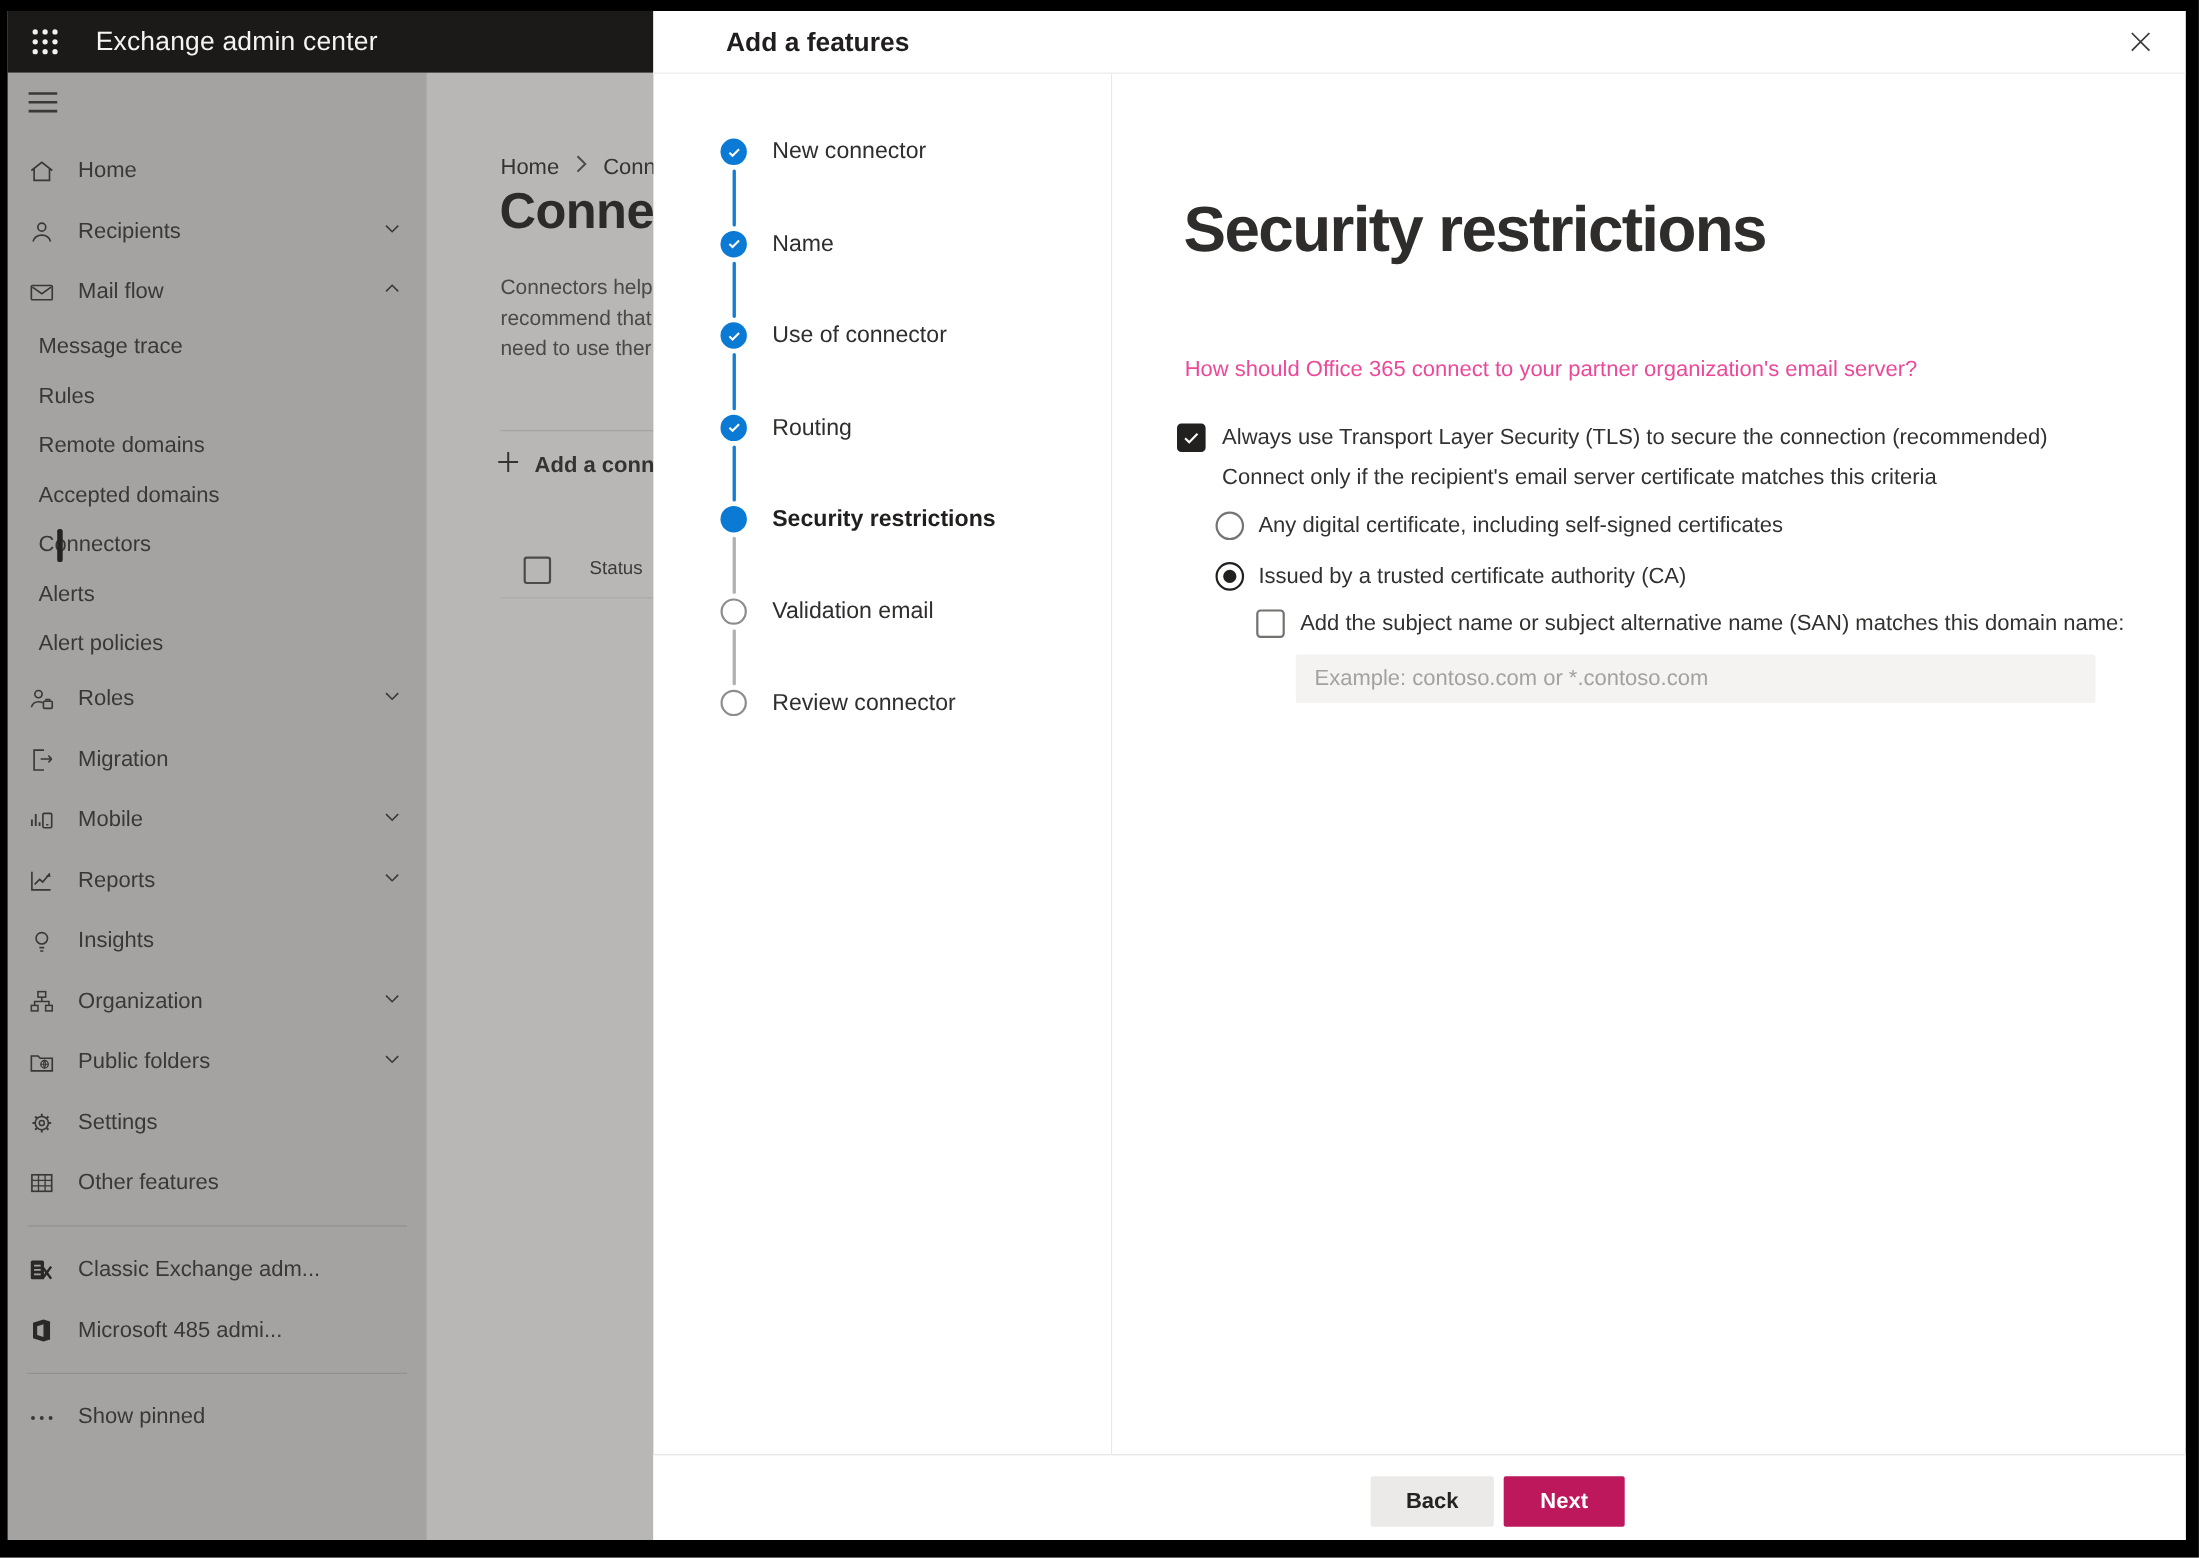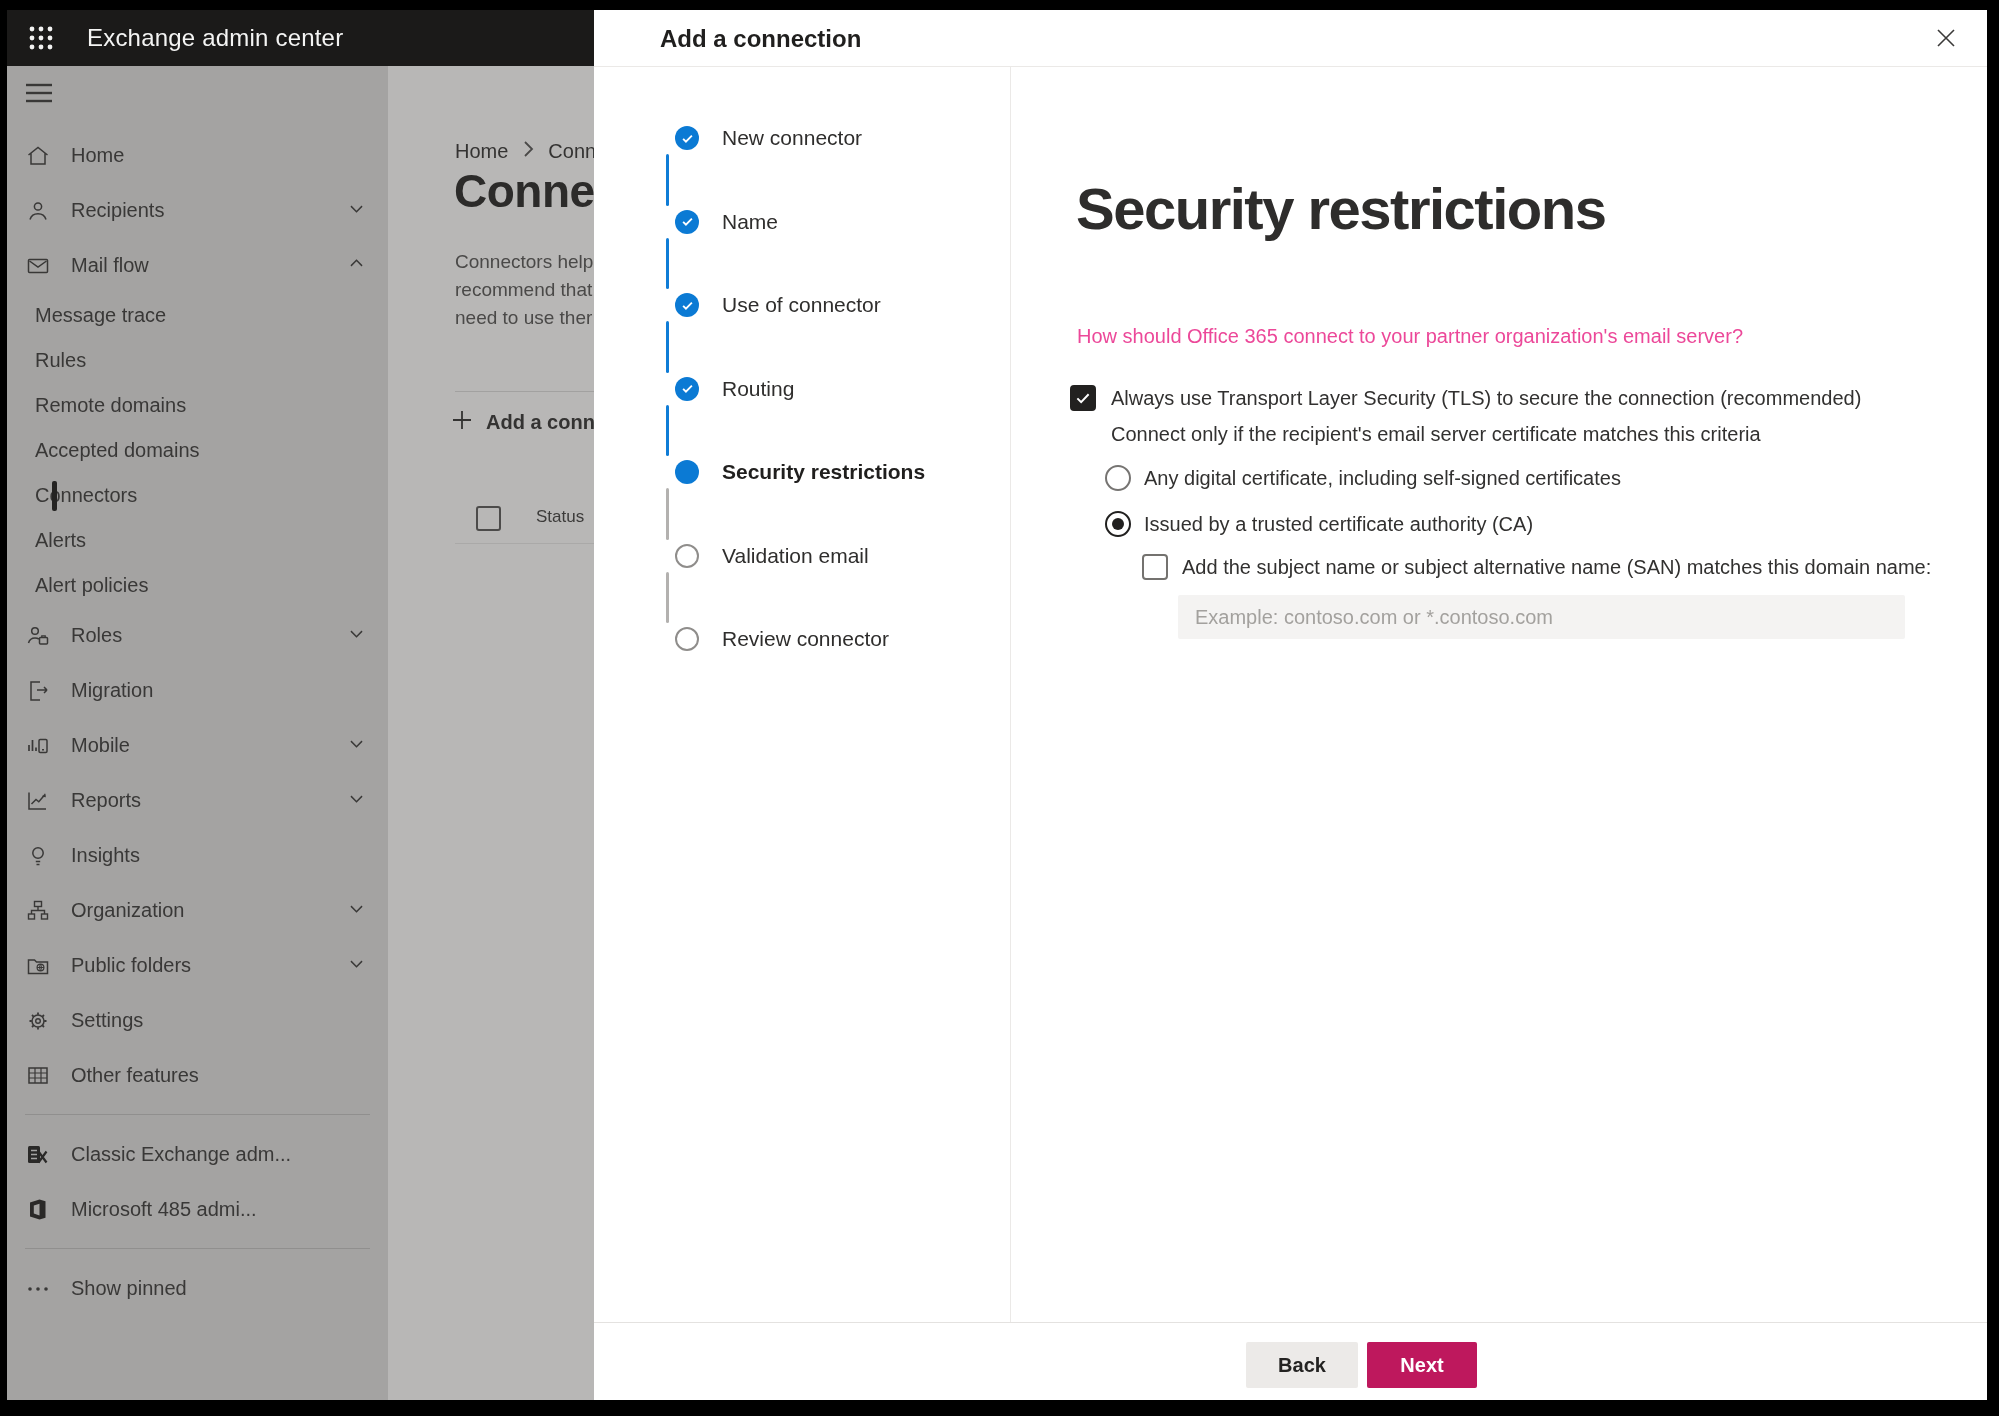--- a/index.html
+++ b/index.html
@@ -44,21 +44,21 @@
   .page-div2{position:absolute;left:67px;right:0;top:477px;height:1px;background:#aaa9a8;}
 
   
   .dialog{position:absolute;left:587px;top:0;right:0;bottom:0;background:#fff;z-index:10;}
   .dlg-header{position:absolute;left:0;top:0;right:0;height:56px;border-bottom:1px solid #ebe9e7;background:#fff;}
   .dlg-title{position:absolute;left:66px;top:0;height:56px;line-height:58px;font-size:24px;font-weight:700;color:#201f1e;}
   .dlg-close{position:absolute;right:26px;top:13px;width:30px;height:30px;display:flex;align-items:center;justify-content:center;cursor:pointer;}
 
   .dlg-body{position:absolute;left:0;top:57px;right:0;bottom:77px;display:flex;}
   .wizard{width:416px;flex:none;border-right:1px solid #ebe9e7;position:relative;}
-  .step{position:absolute;left:0;height:26px;display:flex;align-items:center;cursor:pointer;margin-left:20px;}
+  .step{position:absolute;left:0;height:26px;display:flex;align-items:center;cursor:pointer;}
   .step .dot{position:absolute;left:61px;width:24px;height:24px;border-radius:50%;box-sizing:border-box;display:flex;align-items:center;justify-content:center;}
   .step .dot.done,.step .dot.current{background:#0b7ad4;}
   .step .dot.pending{background:#fff;border:2.5px solid #8f8d8b;}
   .step .slbl{position:absolute;left:108px;font-size:21px;color:#2f2e2d;white-space:nowrap;}
   .step.current .slbl{font-weight:700;color:#201f1e;}
   .step-line{position:absolute;left:71.5px;width:3px;border-radius:2px;}
   .step-line.blue{background:#0f7cd6;}
   .step-line.gray{background:#b3b1af;}
 
   .content{flex:1;position:relative;}
@@ -314,21 +314,21 @@
     </div>
     <div class="status-row">
       <div class="bg-checkbox"></div>
       <div class="status-lbl">Status</div>
     </div>
     <div class="page-div2"></div>
   </div>
 
   <div class="dialog">
     <div class="dlg-header">
-      <div class="dlg-title">Add a connection</div>
+      <div class="dlg-title">Add a features</div>
       <div class="dlg-close">
         <svg width="24" height="24" viewBox="0 0 24 24">
             <path d="M4 4l16 16M20 4L4 20" stroke="#3b3a39" stroke-width="1.6" fill="none"></path>
           </svg>
       </div>
     </div>
 
     <div class="dlg-body">
       <div class="wizard" id="wizard">
           <div class="step done" style="top: 58px; left: 0px; right: 0px;">

